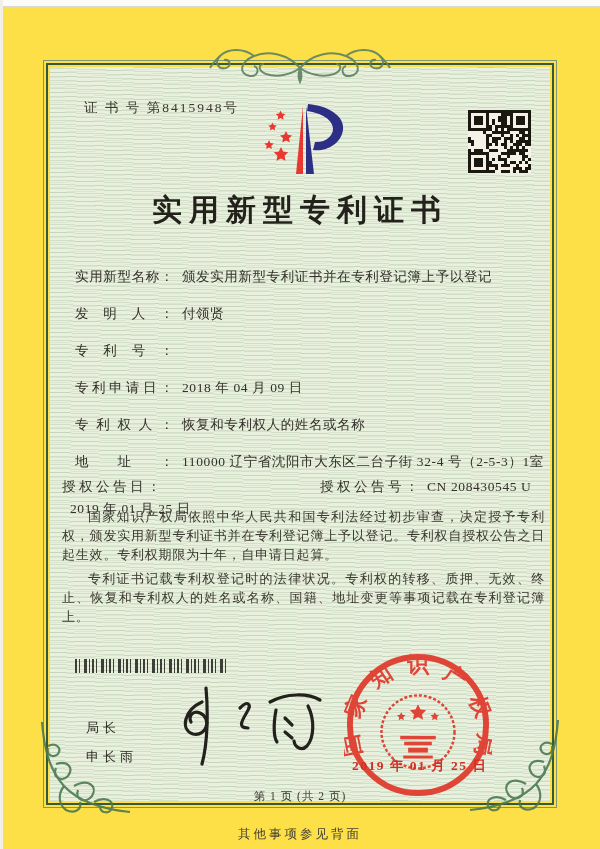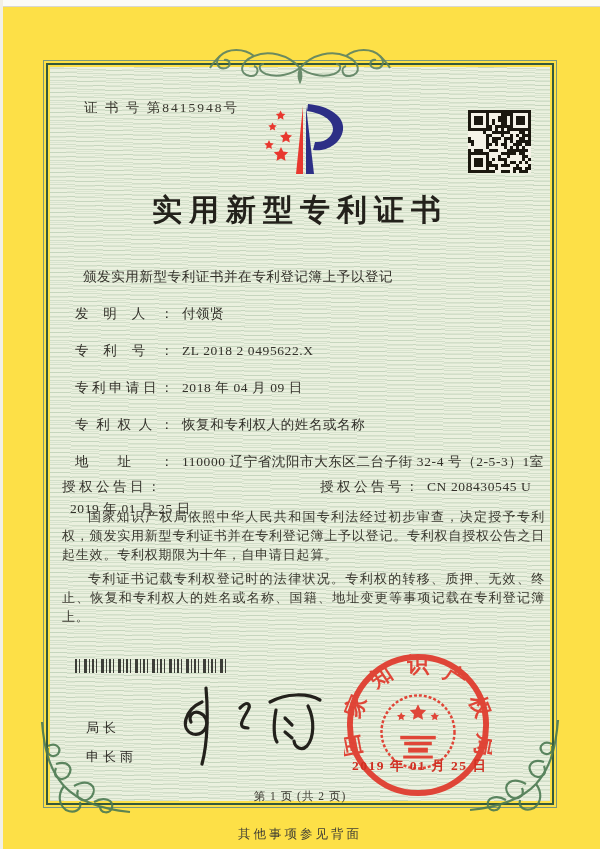--- a/index.html
+++ b/index.html
@@ -576,29 +576,29 @@
       <div class="on"></div>
       <div class="on"></div>
       <div class="on"></div>
       <div></div>
     </div>
 
   <div class="title">实用新型专利证书</div>
 
   <div class="fields">
     <div class="frow">
+      <span class="flabel">实用新型名称：</span>
       <span class="fvalue">颁发实用新型专利证书并在专利登记簿上予以登记</span>
     </div>
     <div class="frow">
       <span class="flabel">发明人：</span>
       <span class="fvalue">付领贤</span>
     </div>
     <div class="frow">
       <span class="flabel">专利号：</span>
-      <span class="fvalue">ZL 2018 2 0495622.X</span>
     </div>
     <div class="frow">
       <span class="flabel">专利申请日：</span>
       <span class="fvalue">2018 年 04 月 09 日</span>
     </div>
     <div class="frow">
       <span class="flabel">专利权人：</span>
       <span class="fvalue">恢复和专利权人的姓名或名称</span>
     </div>
     <div class="frow addr">

